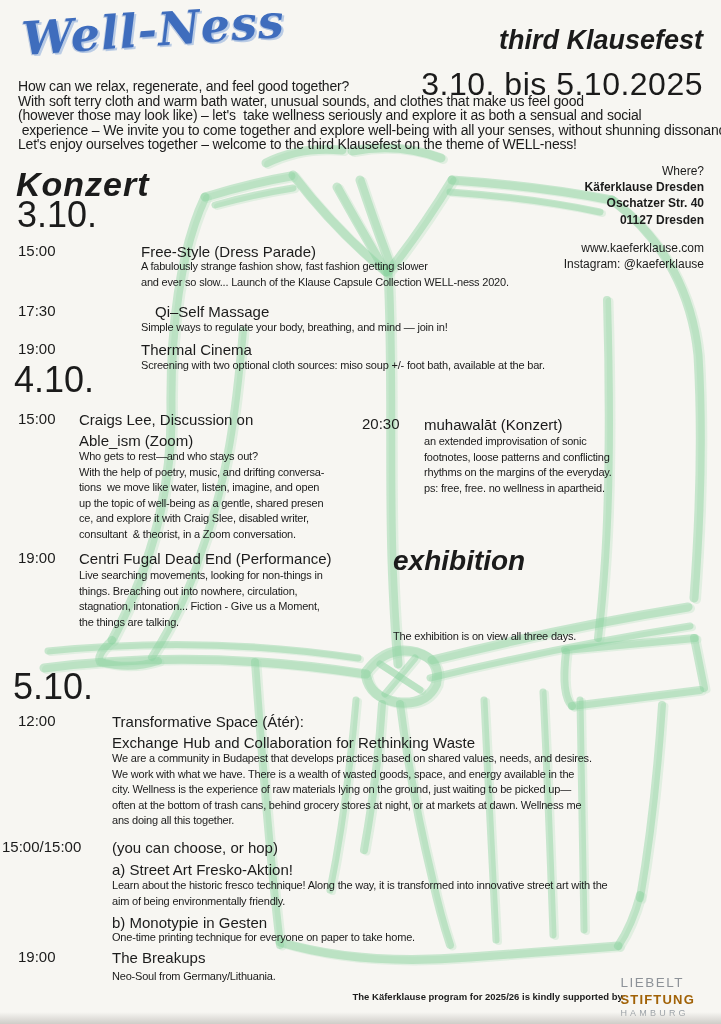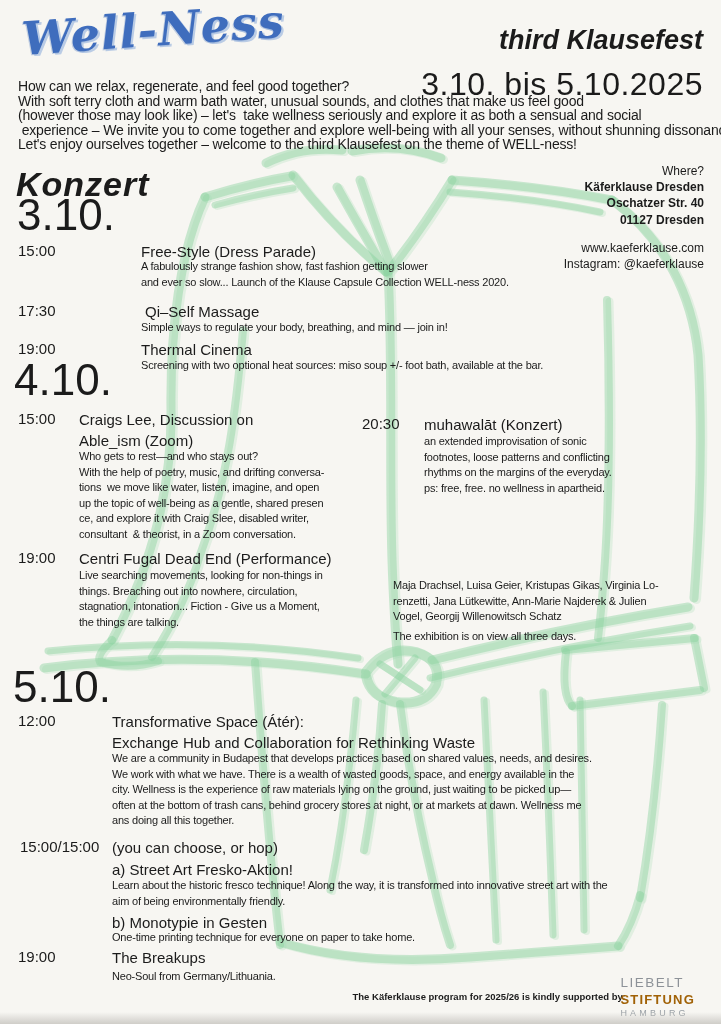--- a/index.html
+++ b/index.html
@@ -10,21 +10,21 @@
   .robe{position:absolute;left:0;top:0;z-index:1;}
   .txt{z-index:2;}
 
   .logo{left:20px;top:12px;font-family:"DejaVu Serif",serif;font-style:italic;font-weight:bold;
         font-size:46px;letter-spacing:1px;color:#3f6dbd;transform:rotate(-4deg);transform-origin:left top;
         text-shadow:2px 2px 0 rgba(136,170,218,.55),-1px 1px 0 rgba(96,135,196,.35);}
   .evt-title{right:18px;top:25px;font-style:italic;font-weight:bold;font-size:27px;line-height:30px;text-align:right;}
   .evt-dates{right:18px;top:70px;font-size:32px;line-height:28px;text-align:right;letter-spacing:.5px;}
   .intro{left:18px;top:79px;font-size:14px;line-height:14.6px;letter-spacing:-0.2px;}
   .ph{left:16px;top:165px;font-style:italic;font-weight:bold;font-size:34px;letter-spacing:1px;}
-  .day{font-size:44px;line-height:40px;text-align:center;}
+  .day{font-size:36px;line-height:40px;text-align:center;}
   .d310{left:17px;top:195px;}
   .d410{left:14px;top:360px;}
   .d510{left:13px;top:667px;}
   .where{right:17px;top:163px;font-size:12px;line-height:16.2px;text-align:right;}
   .where .b{font-weight:bold;}
   .web{right:17px;top:241px;font-size:12px;line-height:15.8px;text-align:right;}
   .t{font-size:15px;line-height:20px;}
   .ti{font-size:15px;line-height:21px;}
   .d{font-size:11px;line-height:15.6px;letter-spacing:-0.2px;}
   .exh{left:393px;top:545px;font-style:italic;font-weight:bold;font-size:28px;}
@@ -113,25 +113,25 @@
     <div>www.kaeferklause.com</div>
     <div>Instagram: @kaeferklause</div>
   </div>
 
   <div class="abs txt day d310">3.10.</div>
   <div class="abs txt t" style="left:18px;top:241px">15:00</div>
   <div class="abs txt ti" style="left:141px;top:241px">Free-Style (Dress Parade)</div>
   <div class="abs txt d pre" style="left:141px;top:259px">A fabulously strange fashion show, fast fashion getting slower
 and ever so slow... Launch of the Klause Capsule Collection WELL-ness 2020.</div>
   <div class="abs txt t" style="left:18px;top:301px">17:30</div>
-  <div class="abs txt ti" style="left:145px;top:301px">Qi–Self Massage</div>
+  <div class="abs txt ti" style="left:155px;top:301px">Qi–Self Massage</div>
   <div class="abs txt d pre" style="left:141px;top:320px">Simple ways to regulate your body, breathing, and mind — join in!</div>
   <div class="abs txt t" style="left:18px;top:339px">19:00</div>
   <div class="abs txt ti" style="left:141px;top:339px">Thermal Cinema</div>
-  <div class="abs txt d pre" style="left:141px;top:358px">Screening with two optional heat sources: miso soup +/- foot bath, available at the bar.</div>
+  <div class="abs txt d pre" style="left:141px;top:358px">Screening with two optional cloth sources: miso soup +/- foot bath, available at the bar.</div>
 
   <div class="abs txt day d410">4.10.</div>
   <div class="abs txt t" style="left:18px;top:409px">15:00</div>
   <div class="abs txt ti pre" style="left:79px;top:409px">Craigs Lee, Discussion on
 Able_ism (Zoom)</div>
   <div class="abs txt d pre" style="left:79px;top:449px">Who gets to rest—and who stays out?
 With the help of poetry, music, and drifting conversa-
 tions  we move like water, listen, imagine, and open
 up the topic of well-being as a gentle, shared presen
 ce, and explore it with Craig Slee, disabled writer,
@@ -142,35 +142,33 @@
 footnotes, loose patterns and conflicting
 rhythms on the margins of the everyday.
 ps: free, free. no wellness in apartheid.</div>
   <div class="abs txt t" style="left:18px;top:548px">19:00</div>
   <div class="abs txt ti" style="left:79px;top:548px">Centri Fugal Dead End (Performance)</div>
   <div class="abs txt d pre" style="left:79px;top:568px">Live searching movements, looking for non-things in
 things. Breaching out into nowhere, circulation,
 stagnation, intonation... Fiction - Give us a Moment,
 the things are talking.</div>
 
-  <div class="abs txt d pre" style="left:393px;top:578px">Maja Drachsel, Luisa Geier, Kristupas Gikas, Virginia Lo-
-renzetti, Jana Lütkewitte, Ann-Marie Najderek &amp; Julien
-Vogel, Georgij Willenowitsch Schatz</div>
+  <div class="abs txt exh">exhibition</div>
   <div class="abs txt d pre" style="left:393px;top:629px">The exhibition is on view all three days.</div>
 
   <div class="abs txt day d510">5.10.</div>
   <div class="abs txt t" style="left:18px;top:711px">12:00</div>
   <div class="abs txt ti pre" style="left:112px;top:711px">Transformative Space (Átér):
 Exchange Hub and Collaboration for Rethinking Waste</div>
   <div class="abs txt d pre" style="left:112px;top:751px">We are a community in Budapest that develops practices based on shared values, needs, and desires.
 We work with what we have. There is a wealth of wasted goods, space, and energy available in the
 city. Wellness is the experience of raw materials lying on the ground, just waiting to be picked up—
 often at the bottom of trash cans, behind grocery stores at night, or at markets at dawn. Wellness me
 ans doing all this together.</div>
-  <div class="abs txt t" style="left:20px;top:837px">15:00/15:00</div>
+  <div class="abs txt t" style="left:2px;top:837px">15:00/15:00</div>
   <div class="abs txt ti" style="left:112px;top:837px">(you can choose, or hop)</div>
   <div class="abs txt ti" style="left:112px;top:859px">a) Street Art Fresko-Aktion!</div>
   <div class="abs txt ti" style="left:112px;top:912px">b) Monotypie in Gesten</div>
   <div class="abs txt d pre" style="left:112px;top:878px">Learn about the historic fresco technique! Along the way, it is transformed into innovative street art with the
 aim of being environmentally friendly.</div>
   <div class="abs txt d pre" style="left:112px;top:930px">One-time printing technique for everyone on paper to take home.</div>
   <div class="abs txt t" style="left:18px;top:947px">19:00</div>
   <div class="abs txt ti" style="left:112px;top:947px">The Breakups</div>
   <div class="abs txt d pre" style="left:112px;top:969px">Neo-Soul from Germany/Lithuania.</div>
 

